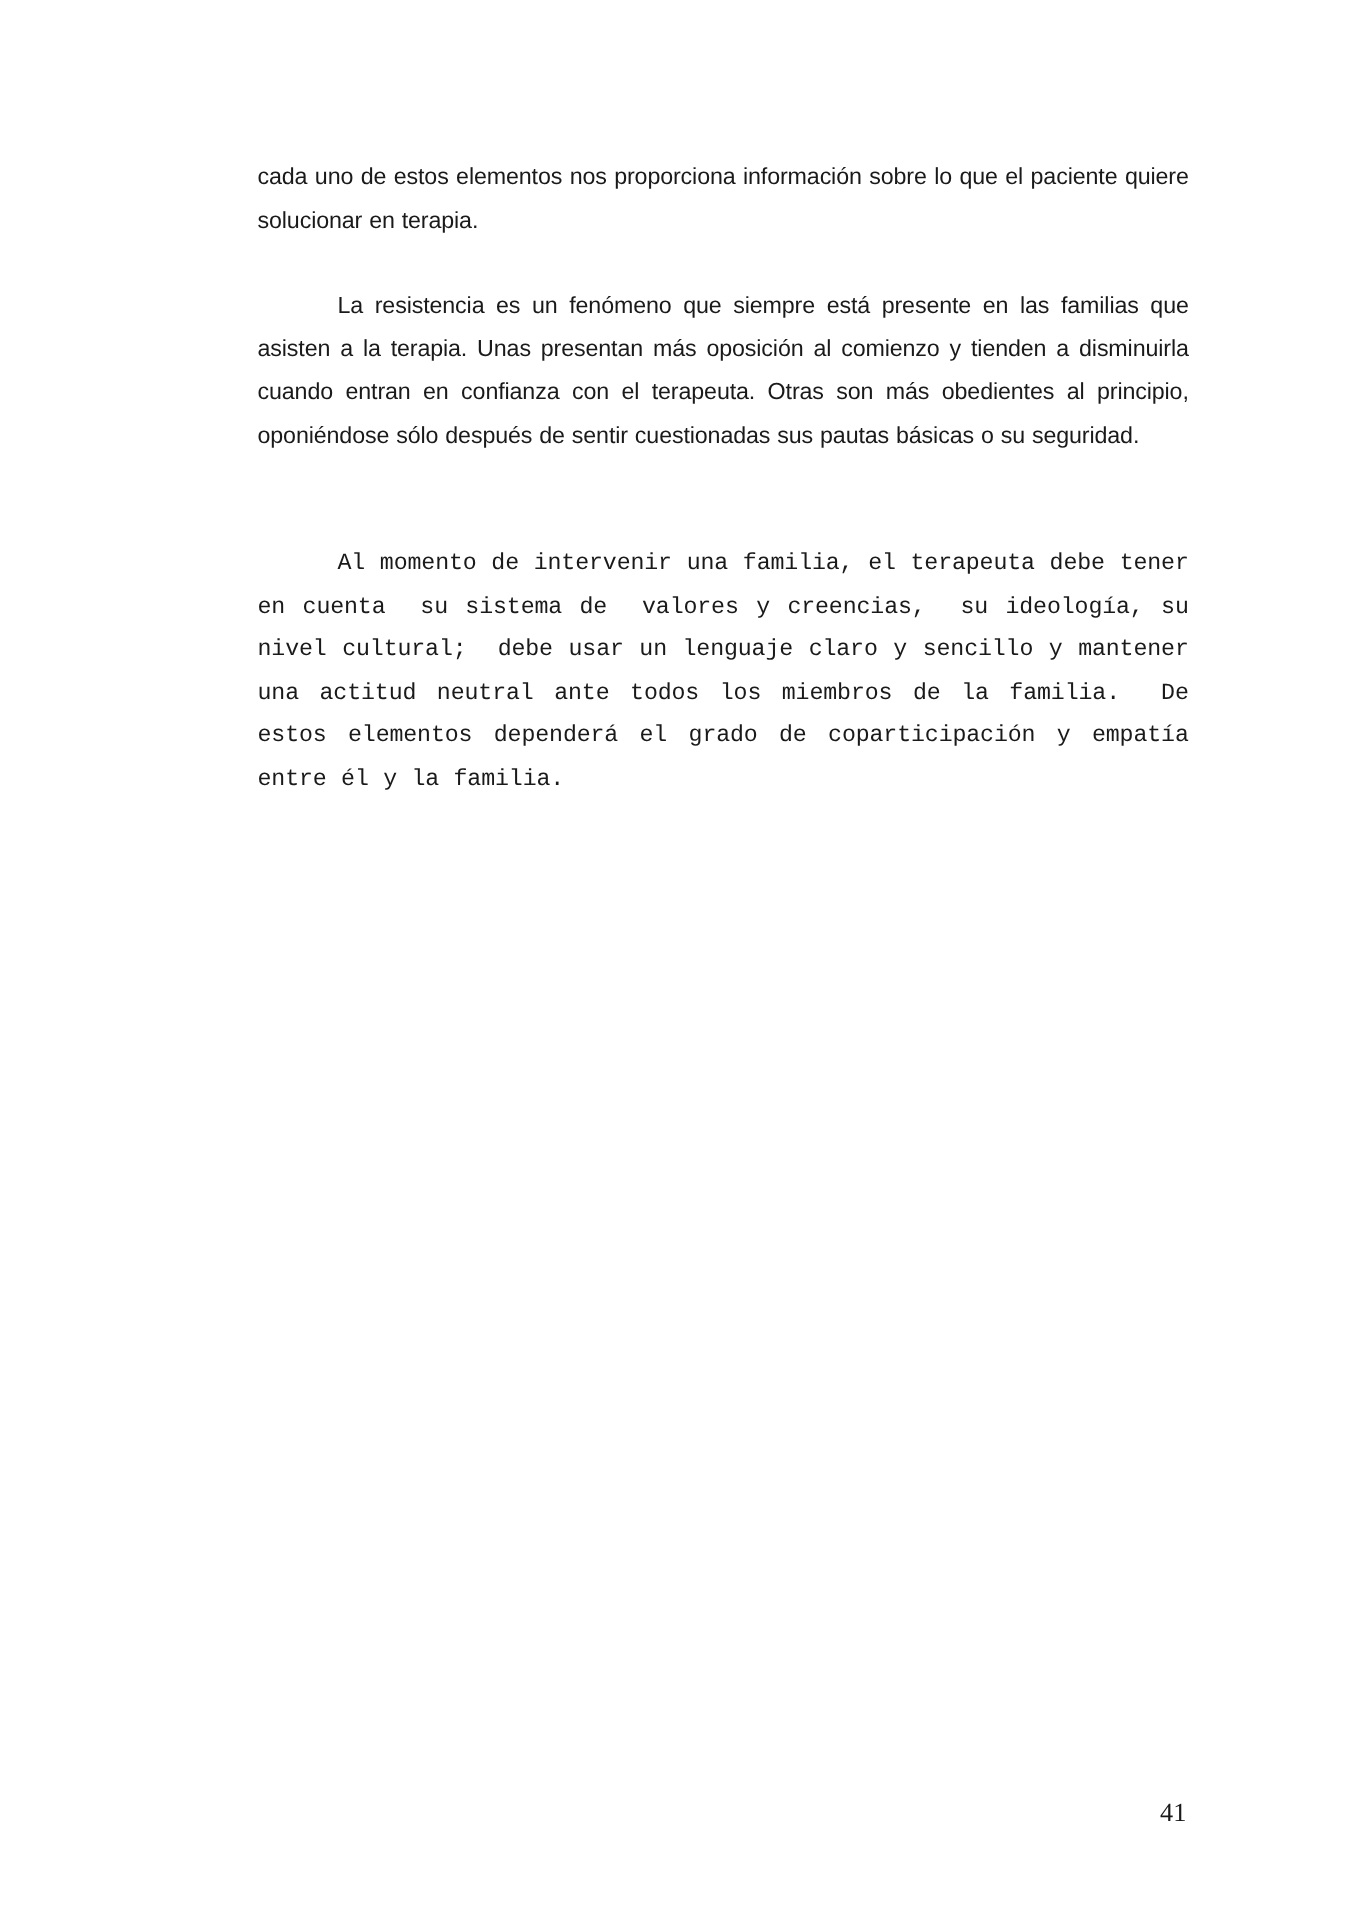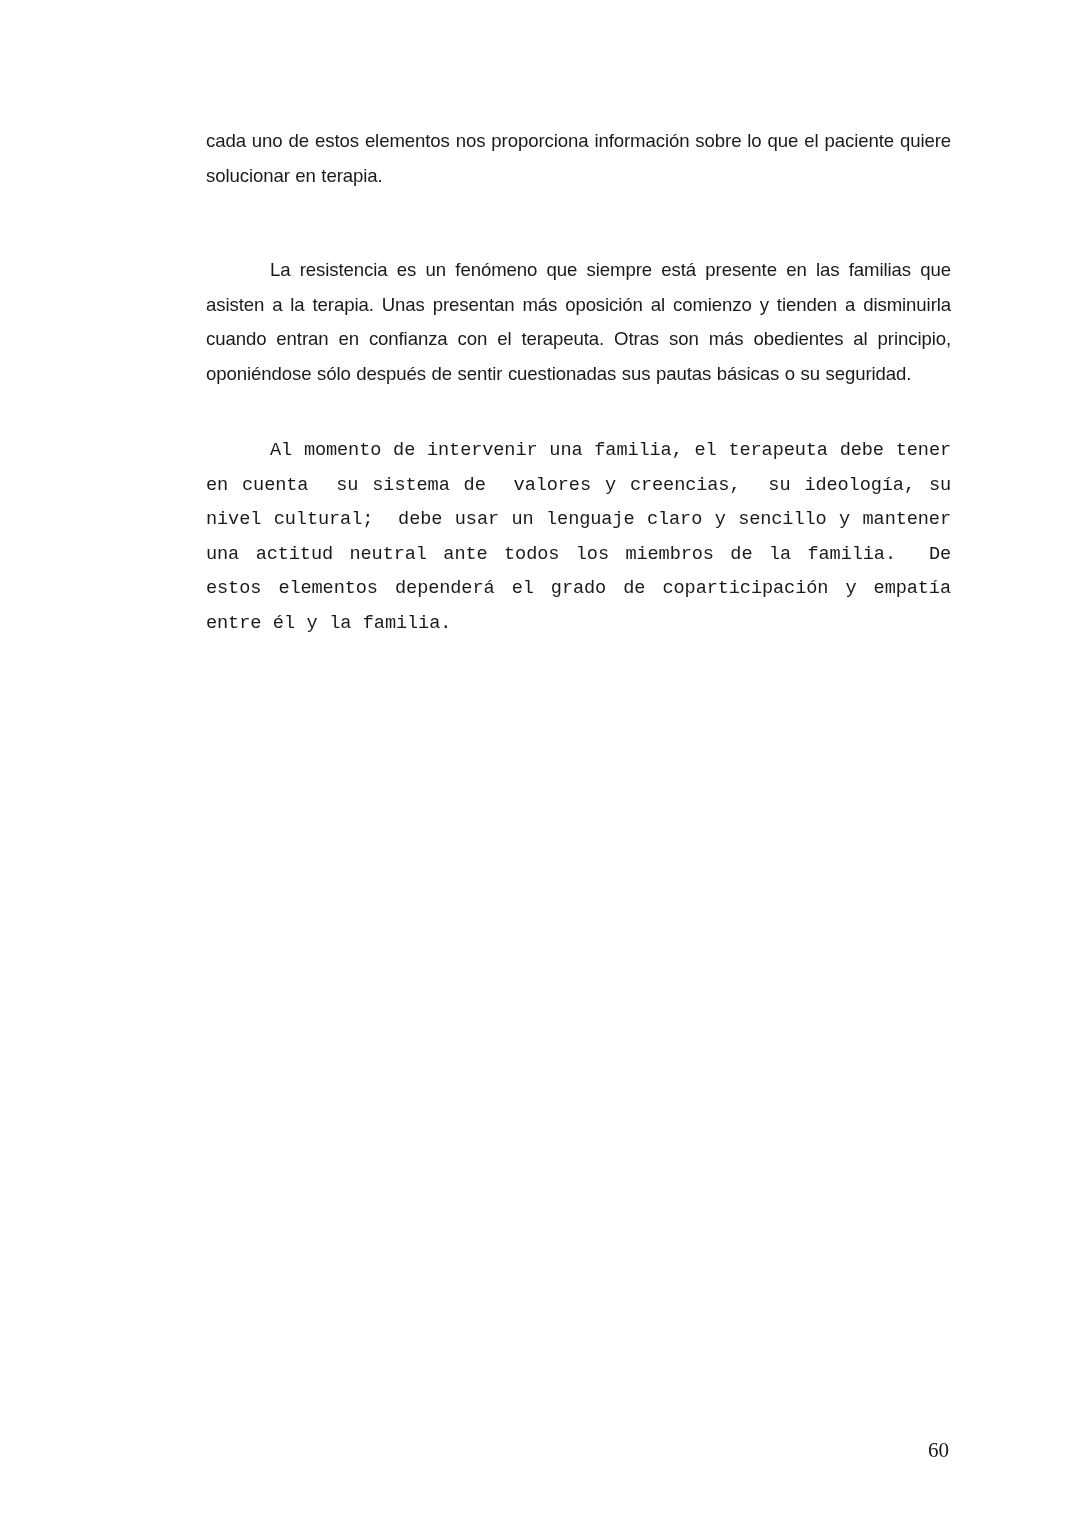--- a/index.html
+++ b/index.html
@@ -31,21 +31,21 @@
       line-height: 34.5px;
       text-align: justify;
       letter-spacing: -0.1px;
       word-spacing: 0.5px;
     }
     .text-block p {
       margin: 0;
       white-space: pre-wrap;
     }
     .para-1 { top: 124px; }
-    .para-2 { top: 227px; margin-top: 26px; }
+    .para-2 { top: 227px; }
     .para-3 { top: 434px; font-family: Liberation Mono, monospace; }
     .indent { text-indent: 64px; }
     .last-line-justify {
       text-align-last: left;
     }
     .page-number {
       position: absolute;
       left: 928px;
       top: 1438px;
       font-family: "Liberation Serif", serif;
@@ -63,15 +63,15 @@
   </div>
 
   <div class="text-block para-2">
     <p class="indent last-line-justify">La resistencia es un fenómeno que siempre está presente en las familias que asisten a la terapia. Unas presentan más oposición al comienzo y tienden a disminuirla cuando entran en confianza con el terapeuta. Otras son más obedientes al principio, oponiéndose sólo después de sentir cuestionadas sus pautas básicas o su seguridad.</p>
   </div>
 
   <div class="text-block para-3">
     <p class="indent last-line-justify">Al momento de intervenir una familia, el terapeuta debe tener en cuenta  su sistema de  valores y creencias,  su ideología, su nivel cultural;  debe usar un lenguaje claro y sencillo y mantener una actitud neutral ante todos los miembros de la familia.  De estos elementos dependerá el grado de coparticipación y empatía entre él y la familia.</p>
   </div>
 
-  <div class="page-number">60</div>
+  <div class="page-number">41</div>
 
 </div>
 
 </body></html>

